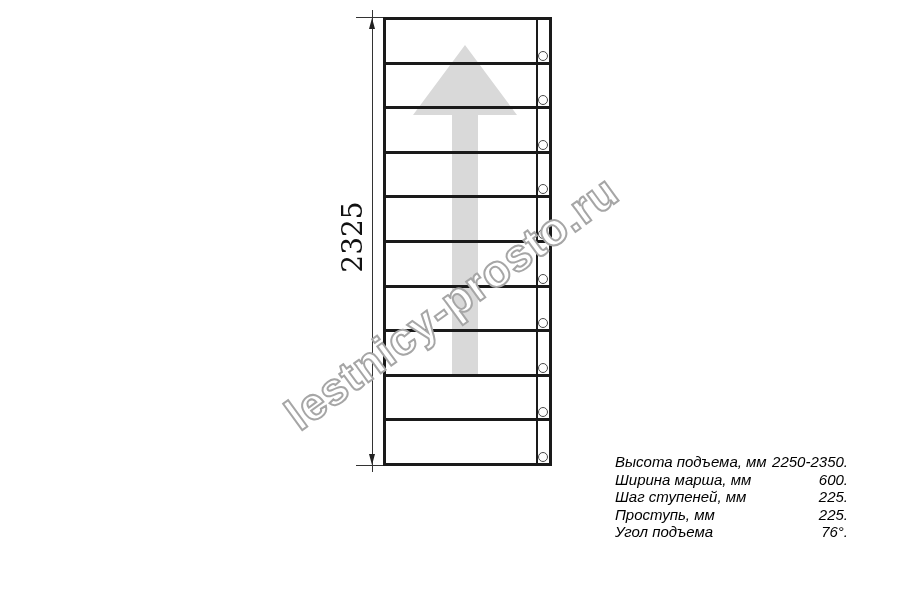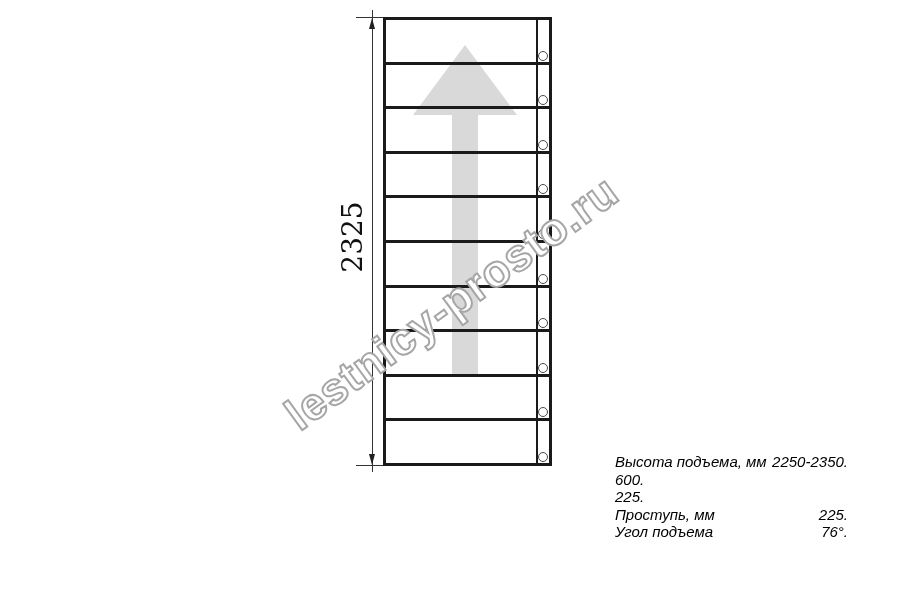--- a/index.html
+++ b/index.html
@@ -123,24 +123,26 @@
   <div class="watermark">lestnicy-prosto.ru</div>
 
   <div class="specs">
 
       <div class="spec-row">
         <span class="spec-label">Высота подъема, мм</span>
         <span class="spec-value">2250-2350.</span>
       </div>
 
       <div class="spec-row">
+        <span class="spec-label">Ширина марша, мм</span>
         <span class="spec-value">600.</span>
       </div>
 
       <div class="spec-row">
+        <span class="spec-label">Шаг ступеней, мм</span>
         <span class="spec-value">225.</span>
       </div>
 
       <div class="spec-row">
         <span class="spec-label">Проступь, мм</span>
         <span class="spec-value">225.</span>
       </div>
 
       <div class="spec-row">
         <span class="spec-label">Угол подъема</span>

